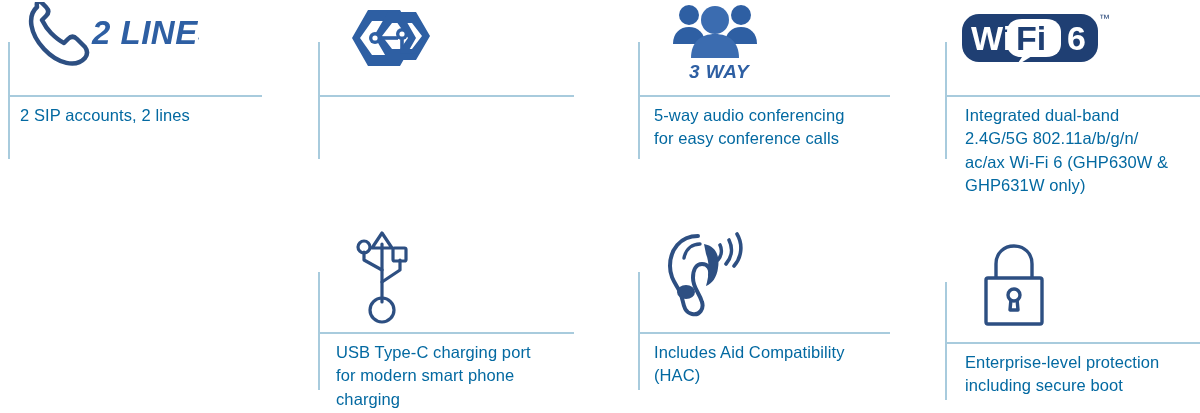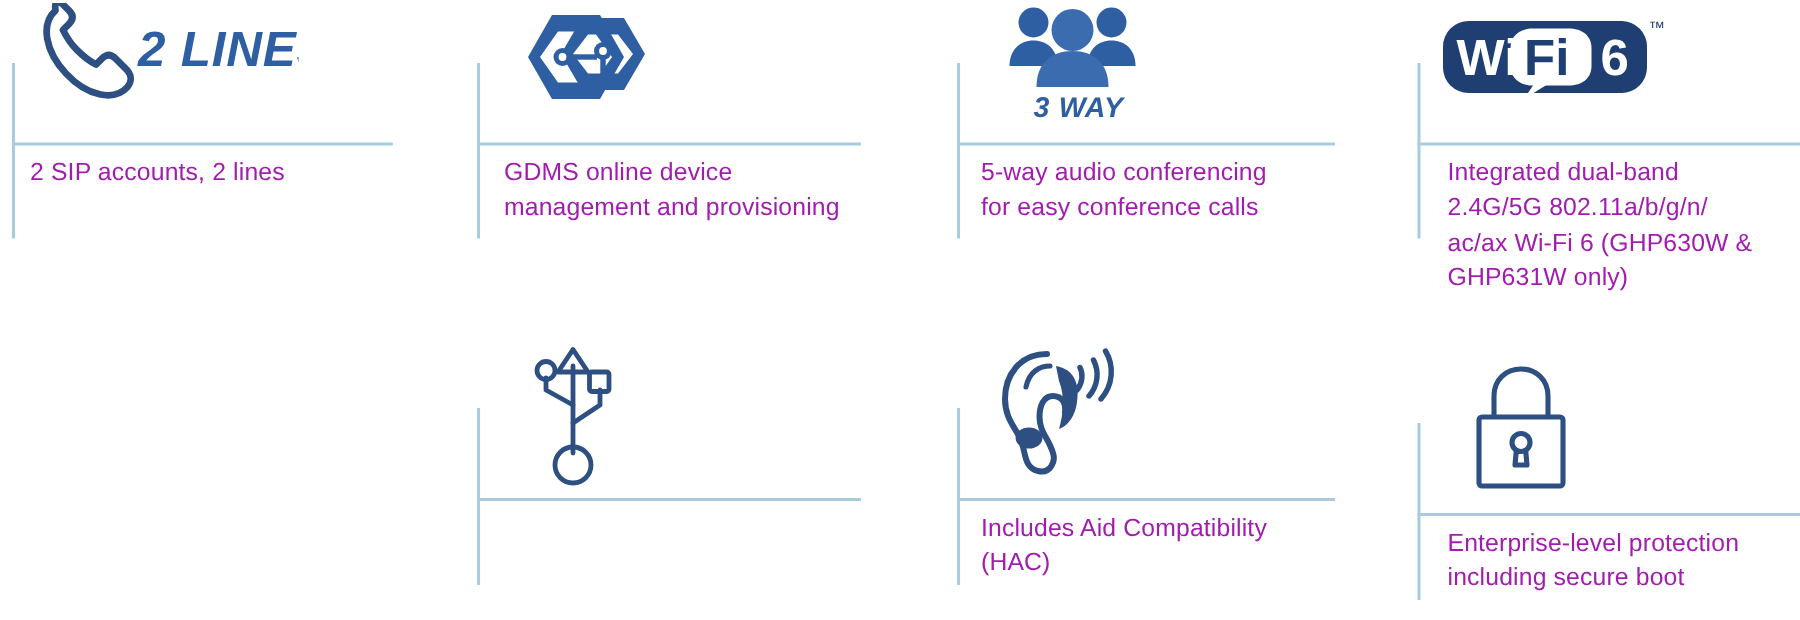--- a/index.html
+++ b/index.html
@@ -47,21 +47,21 @@
     display: flex;
     align-items: flex-start;
     justify-content: flex-start;
   }
   .desc {
     position: absolute;
     left: 20px;
     top: 104px;
     font-size: 16.5px;
     line-height: 1.42;
-    color: #a21caf;
+    color: #0369a1;
     letter-spacing: 0.1px;
     white-space: pre-line;
   }
 </style>
 </head>
 <body>
 
 <div class="grid">
 
   <div class="cell" style="left:0px; top:0px; width:300px; height:206px;">
@@ -93,22 +93,20 @@
           <circle cx="33" cy="30" r="6" fill="#2e5fa3"></circle>
           <circle cx="33" cy="30" r="2.6" fill="#ffffff"></circle>
           <circle cx="60" cy="26" r="6" fill="#2e5fa3"></circle>
           <circle cx="60" cy="26" r="2.6" fill="#ffffff"></circle>
           <rect x="38" y="28.2" width="18" height="3.6" fill="#2e5fa3"></rect>
           <rect x="58.2" y="30" width="3.6" height="16" fill="#2e5fa3"></rect>
           <rect x="58.2" y="42" width="16" height="3.6" fill="#2e5fa3"></rect>
         </g>
       </svg>
     </div>
-    <div class="desc" style="left:36px; top:104px; width:270px;">GDMS online device
-management and provisioning</div>
   </div>
 
   <div class="cell" style="left:620px; top:0px; width:320px; height:206px;">
     <div class="vrule" style="left:18px; top:42px; height:117px;"></div>
     <div class="hrule" style="left:18px; top:95px; width:252px;"></div>
     <div class="icon-wrap" style="left:49px; top:2px;">
       <svg width="110" height="80" viewBox="0 0 110 80" xmlns="http://www.w3.org/2000/svg">
         <g fill="#2e5fa3">
 
           <circle cx="20" cy="13" r="10"></circle>
@@ -164,20 +162,23 @@
           <path d="M40 40 L22 30 L22 22"></path>
           <circle cx="22" cy="17" r="6"></circle>
 
           <path d="M40 52 L58 40 L58 30"></path>
           <rect x="51" y="18" width="13" height="13" rx="1.5"></rect>
 
           <circle cx="40" cy="80" r="12"></circle>
         </g>
       </svg>
     </div>
+    <div class="desc" style="left:36px; top:135px; width:272px;">USB Type-C charging port
+for modern smart phone
+charging</div>
   </div>
 
   <div class="cell" style="left:620px; top:206px; width:320px; height:207px;">
     <div class="vrule" style="left:18px; top:66px; height:118px;"></div>
     <div class="hrule" style="left:18px; top:126px; width:252px;"></div>
     <div class="icon-wrap" style="left:40px; top:24px;">
       <svg width="90" height="92" viewBox="0 0 90 92" xmlns="http://www.w3.org/2000/svg">
 
         <path d="M38 6 C20 6 10 20 10 36 C10 48 16 54 20 62 C24 70 22 82 32 84 C40 86 44 78 42 72
                  C39 62 33 58 33 48 C33 40 36 34 42 34 C48 34 51 39 50 45" fill="none" stroke="#2d4f82" stroke-width="4" stroke-linecap="round"></path>

